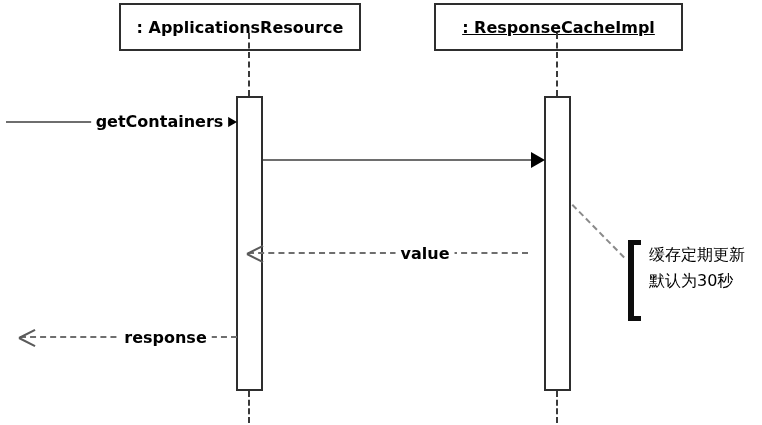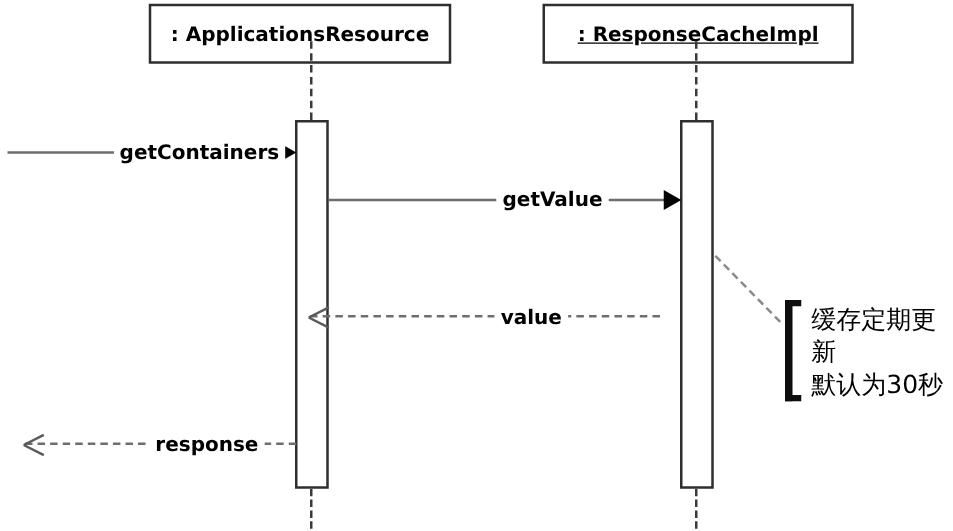--- a/index.html
+++ b/index.html
@@ -41,21 +41,21 @@
   .note-connector{
     position:absolute;left:573px;top:204px;width:74px;height:0;
     border-top:2px dashed #8a8a8a;transform:rotate(45.5deg);transform-origin:0 0;
   }
   .note-bracket{
     position:absolute;left:628px;top:240px;width:13px;height:81px;box-sizing:border-box;
     border-left:6px solid #0d0d0d;border-top:5px solid #0d0d0d;border-bottom:5px solid #0d0d0d;
   }
   .note-text{
     position:absolute;left:649px;top:242px;width:112px;
-    font-size:20px;line-height:26px;color:#000;
+    font-size:16px;line-height:26px;color:#000;
   }
 </style>
 </head>
 <body>
 
 <div id="canvas">
 
   <div class="head" style="left:119px;width:242px;">
     <span>: ApplicationsResource</span>
   </div>
@@ -73,31 +73,30 @@
 
   <div class="msg" style="left:6px;top:112px;width:231px;">
     <div class="line-solid"></div>
     <div class="arrow-solid"></div>
     <span class="label">getContainers</span>
   </div>
 
   <div class="msg" style="left:263px;top:150px;width:282px;">
     <div class="line-solid"></div>
     <div class="arrow-solid"></div>
-    <span class="label">getValue</span>
   </div>
 
   <div class="msg" style="left:246px;top:244px;width:282px;">
     <div class="line-dashed"></div>
     <div class="chevron up"></div>
     <div class="chevron down"></div>
     <span class="label">value</span>
   </div>
 
-  <div class="msg" style="left:18px;top:346px;width:219px;text-align:center;">
+  <div class="msg" style="left:18px;top:328px;width:219px;text-align:center;">
     <div class="line-dashed"></div>
     <div class="chevron up"></div>
     <div class="chevron down"></div>
     <span class="label">response</span>
   </div>
 
   <div class="note-connector"></div>
   <div class="note-bracket"></div>
   <div class="note-text">
     <div>缓存定期更新</div>

